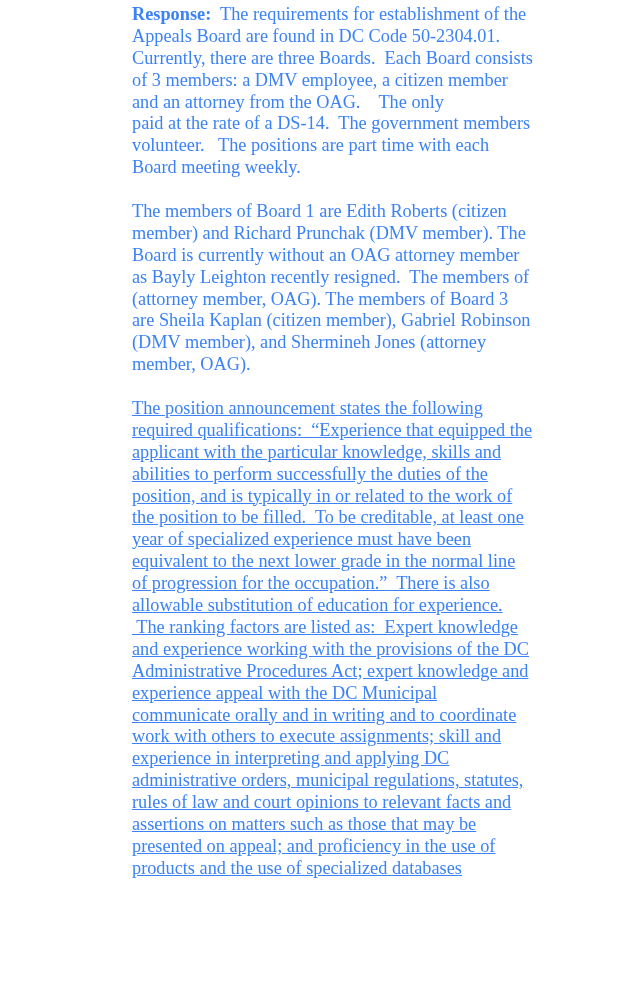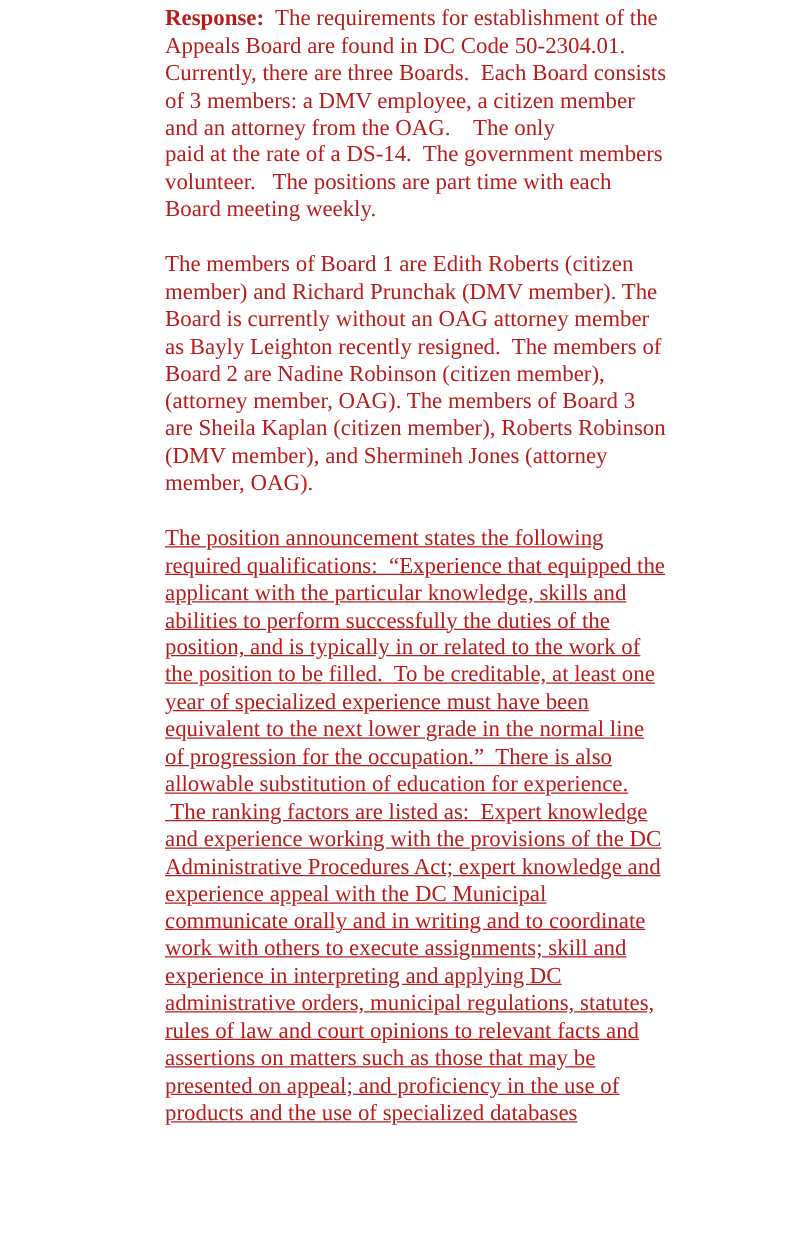--- a/index.html
+++ b/index.html
@@ -1,20 +1,20 @@
 <!DOCTYPE html>
 <html><head>
   <meta charset="utf-8">
   <style>
     html, body { margin: 0; padding: 0; background: #ffffff; }
     body { width: 639px; height: 1000px; overflow: hidden; position: relative; }
     .page {
       position: absolute; left: 132px; top: 4px; width: 500px;
       font-family: "Liberation Serif", "DejaVu Serif", serif;
-      font-size: 18.3px; line-height: 21.9px; color: #b91c1c;
+      font-size: 18.3px; line-height: 21.9px; color: #3b82f6;
     }
     .line { white-space: pre; display: block; height: 21.9px; }
     .para { margin-bottom: 21.9px; }
     .para:last-child { margin-bottom: 0; text-decoration: underline; }
     .bold { font-weight: bold; }
   </style>
 </head>
 <body>
 
 <div class="page">
@@ -27,23 +27,22 @@
     <span class="line">paid at the rate of a DS-14.  The government members</span>
     <span class="line">volunteer.   The positions are part time with each</span>
     <span class="line">Board meeting weekly.</span>
   </div>
 
   <div class="para">
     <span class="line">The members of Board 1 are Edith Roberts (citizen</span>
     <span class="line">member) and Richard Prunchak (DMV member). The</span>
     <span class="line">Board is currently without an OAG attorney member</span>
     <span class="line">as Bayly Leighton recently resigned.  The members of</span>
-    <span class="line">Board 2 are Nadine Robinson (citizen member),</span>
     <span class="line">(attorney member, OAG). The members of Board 3</span>
-    <span class="line">are Sheila Kaplan (citizen member), Roberts Robinson</span>
+    <span class="line">are Sheila Kaplan (citizen member), Gabriel Robinson</span>
     <span class="line">(DMV member), and Shermineh Jones (attorney</span>
     <span class="line">member, OAG).</span>
   </div>
 
   <div class="para">
     <span class="line">The position announcement states the following</span>
     <span class="line">required qualifications:  “Experience that equipped the</span>
     <span class="line">applicant with the particular knowledge, skills and</span>
     <span class="line">abilities to perform successfully the duties of the</span>
     <span class="line">position, and is typically in or related to the work of</span>

